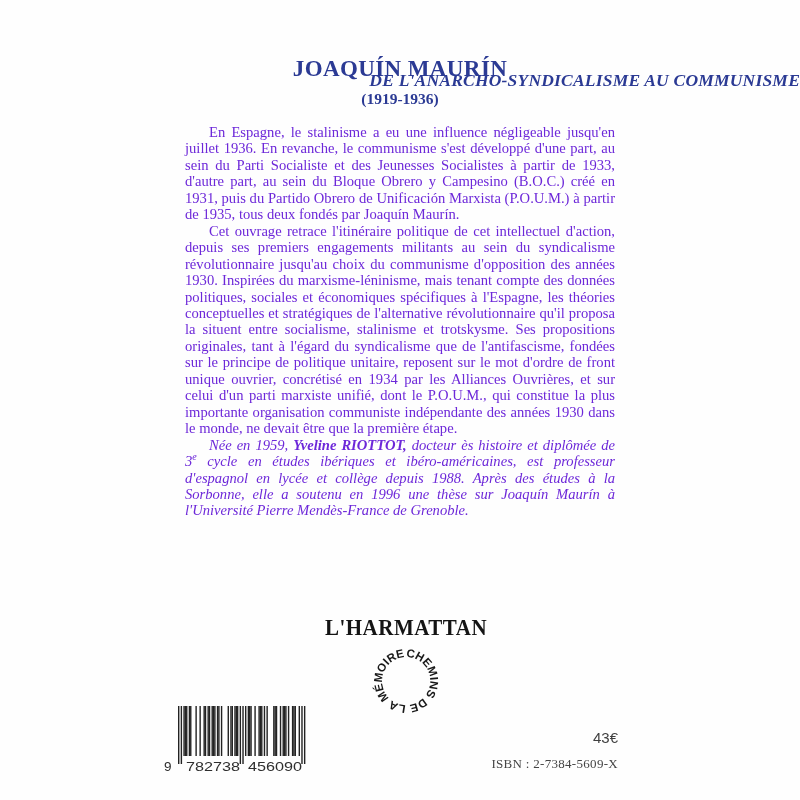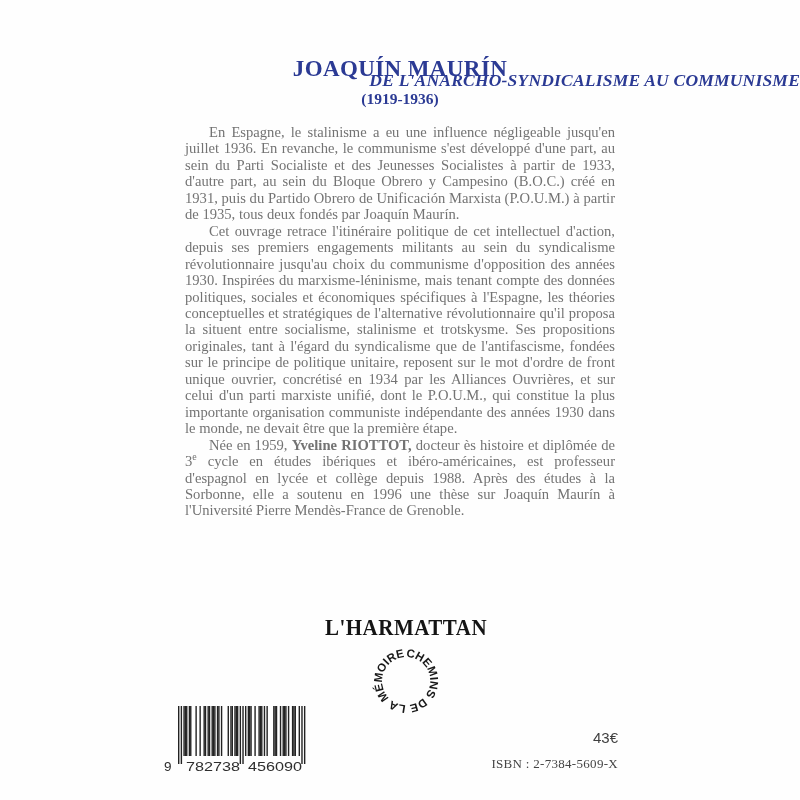--- a/index.html
+++ b/index.html
@@ -34,25 +34,26 @@
     text-align: center;
     font-size: 15.5px; font-weight: bold; 
     color: #2b3a94;
   }
 
   
   .body-block {
     position: absolute; top: 124px; left: 185px; width: 430px;
     font-size: 14.6px; line-height: 16.45px;
     text-align: justify;
-    color: #737373;
+    color: #6d28d9;
   }
   .body-block p { margin: 0; text-indent: 24px; }
   .author-note {
     margin-top: 16px;
+    font-style: italic;
     text-indent: 24px;
   }
   .author-note .author-name { font-weight: bold; }
   .author-note sup { font-size: 10px; line-height: 0; }
 
   
   .publisher-name {
     position: absolute; top: 614px; left: 306px; width: 200px;
     text-align: center;
     font-size: 21px; font-weight: bold;

